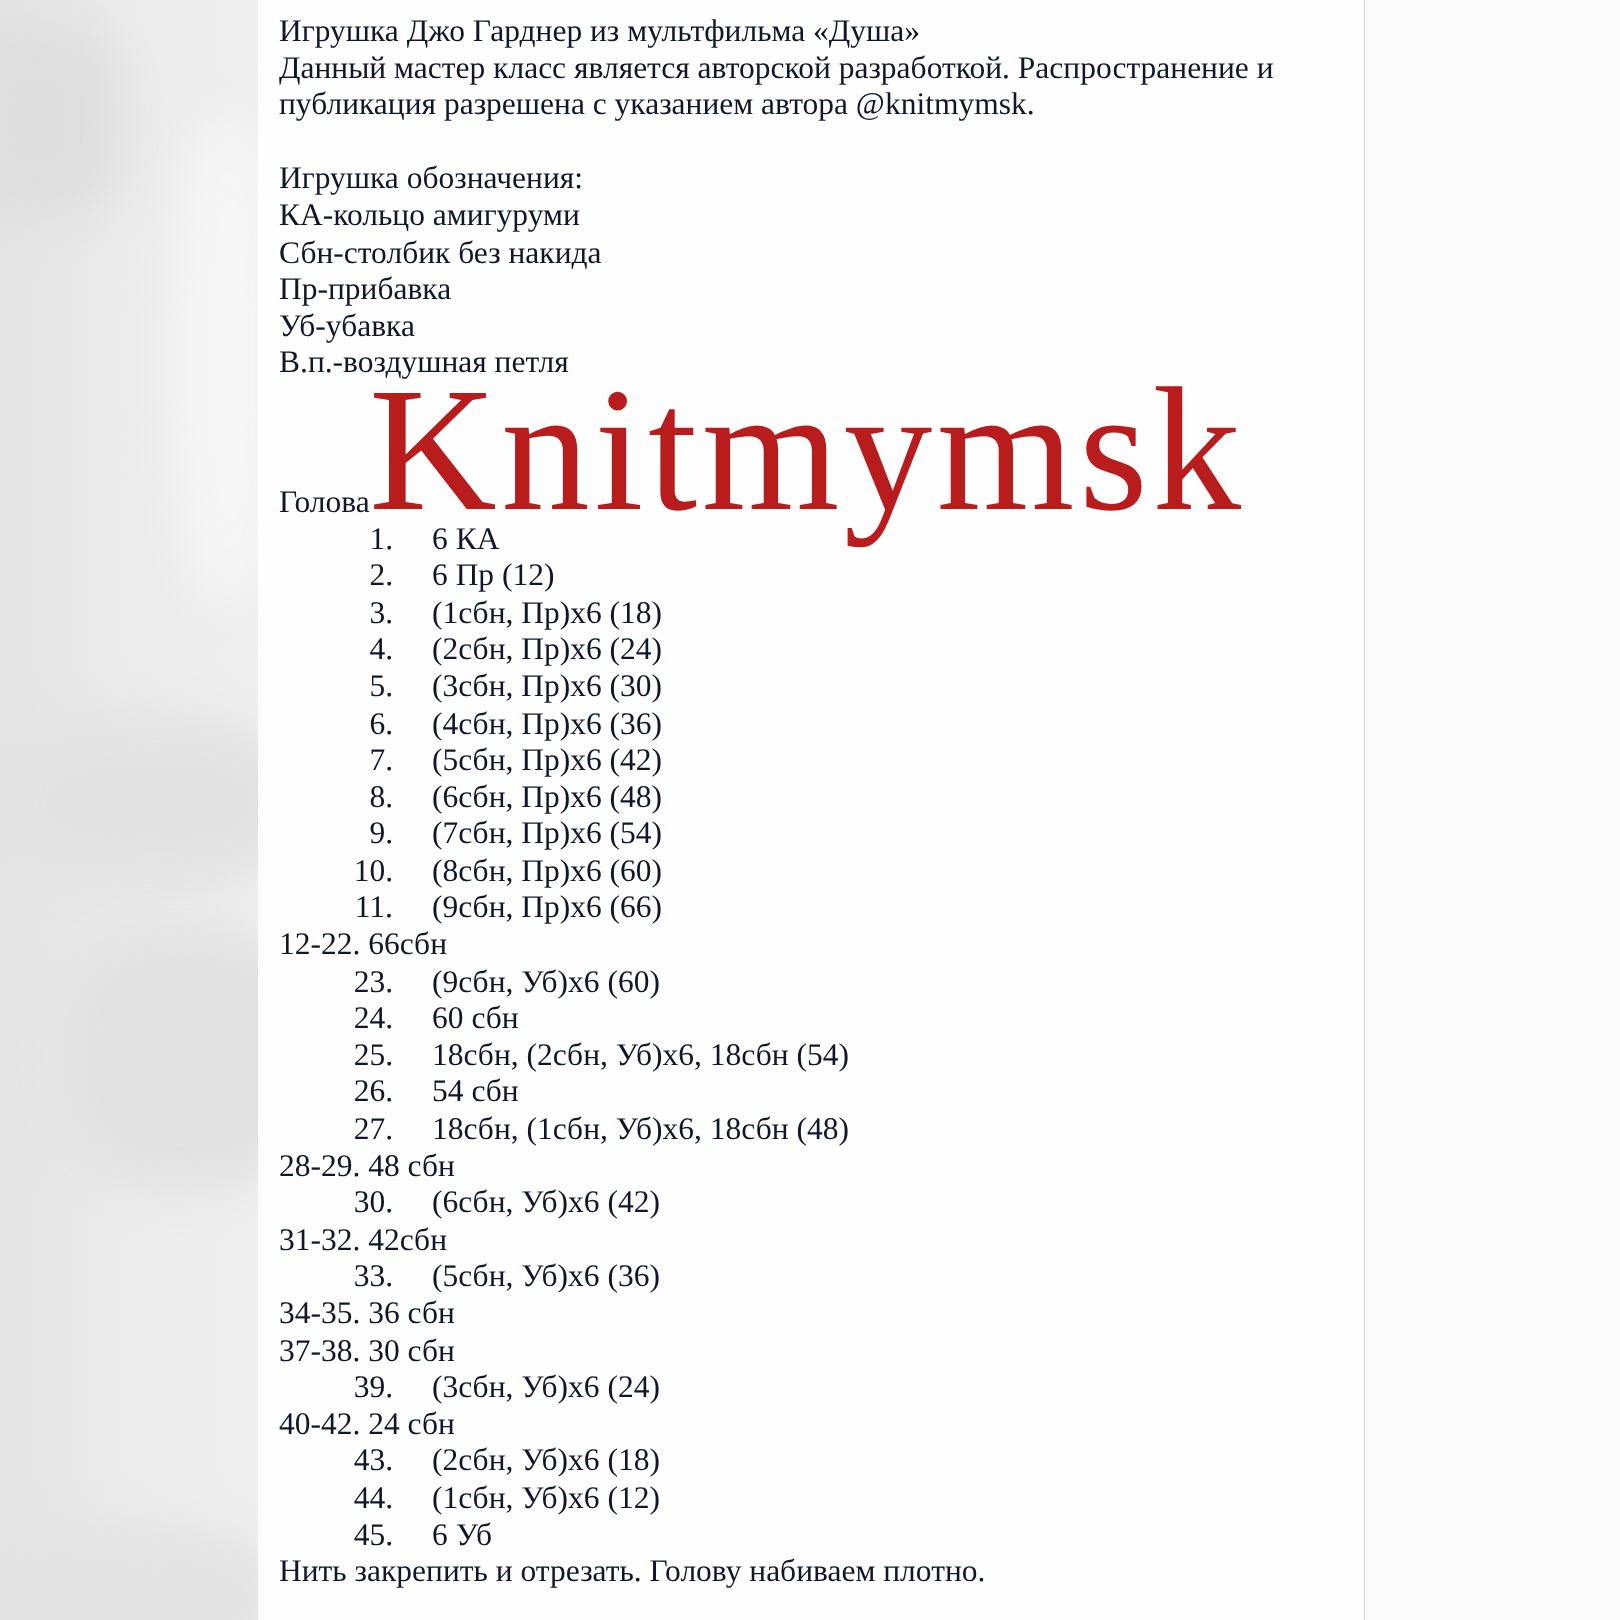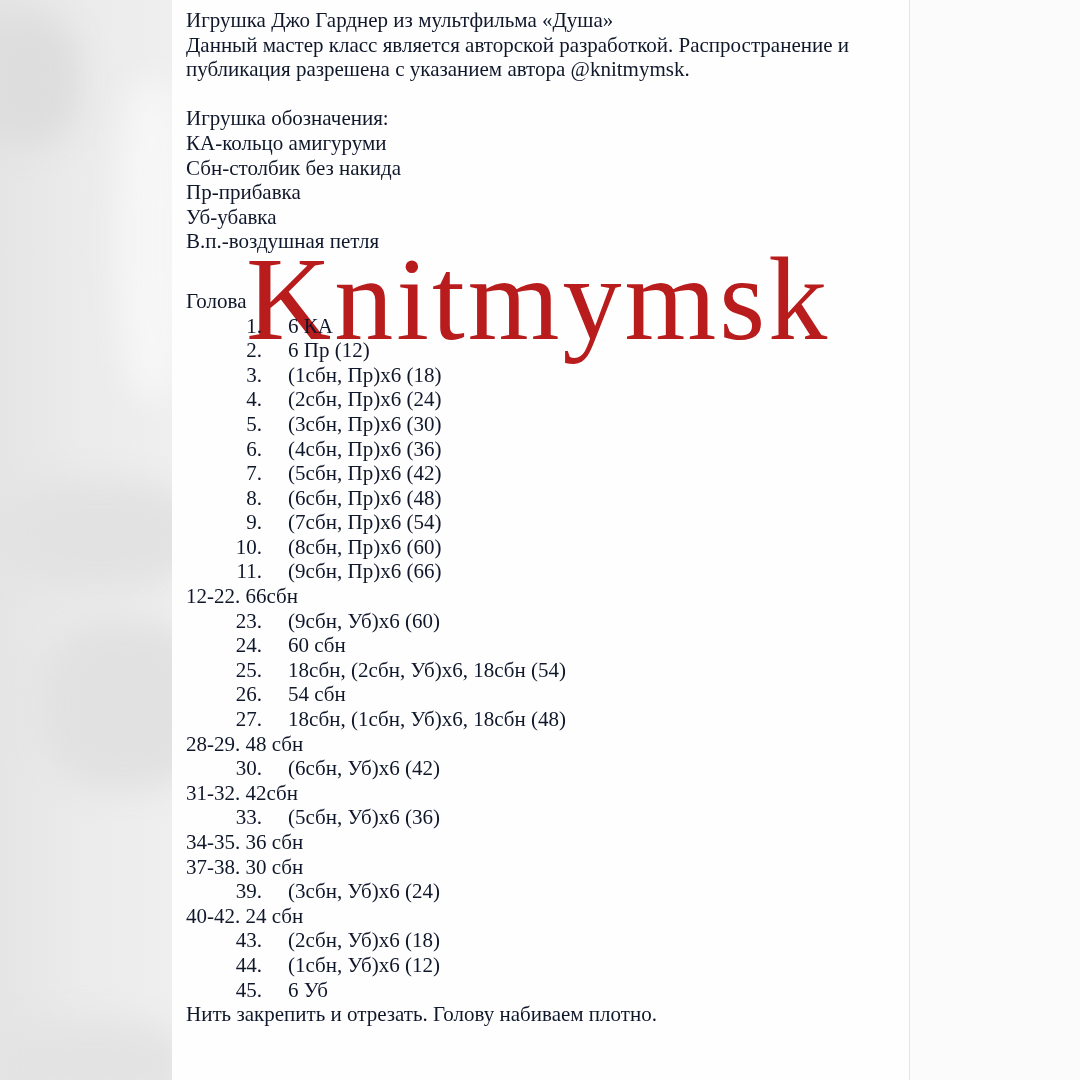--- a/index.html
+++ b/index.html
@@ -48,21 +48,21 @@
     user-select: none;
   }
 
   .doc {
     position: absolute; left: 14px; top: 8px; width: 712px;
     font-size: 21px; line-height: 24.6px;
     color: #0f172a;
   }
   .line { white-space: nowrap; }
   .gap1 { margin-top: 24.6px; }   
-  .gap2 { margin-top: 35px; }   
+  .gap2 { margin-top: 68px; }   
   .item .num { display: inline-block; width: 76px; text-align: right; }
   .item .txt { padding-left: 26px; text-align: center; }
 </style>
 </head>
 <body>
 
 <div class="side-left">
   <div class="blob blob1"></div>
   <div class="blob blob2"></div>
   <div class="blob blob3"></div>

